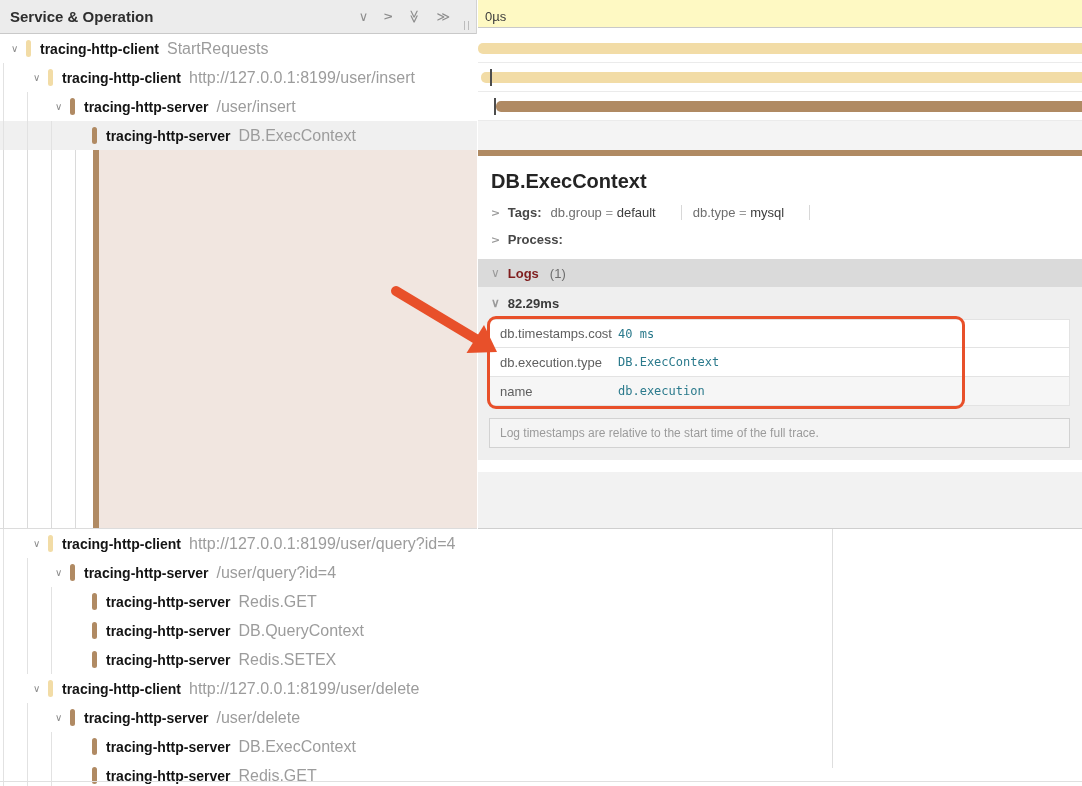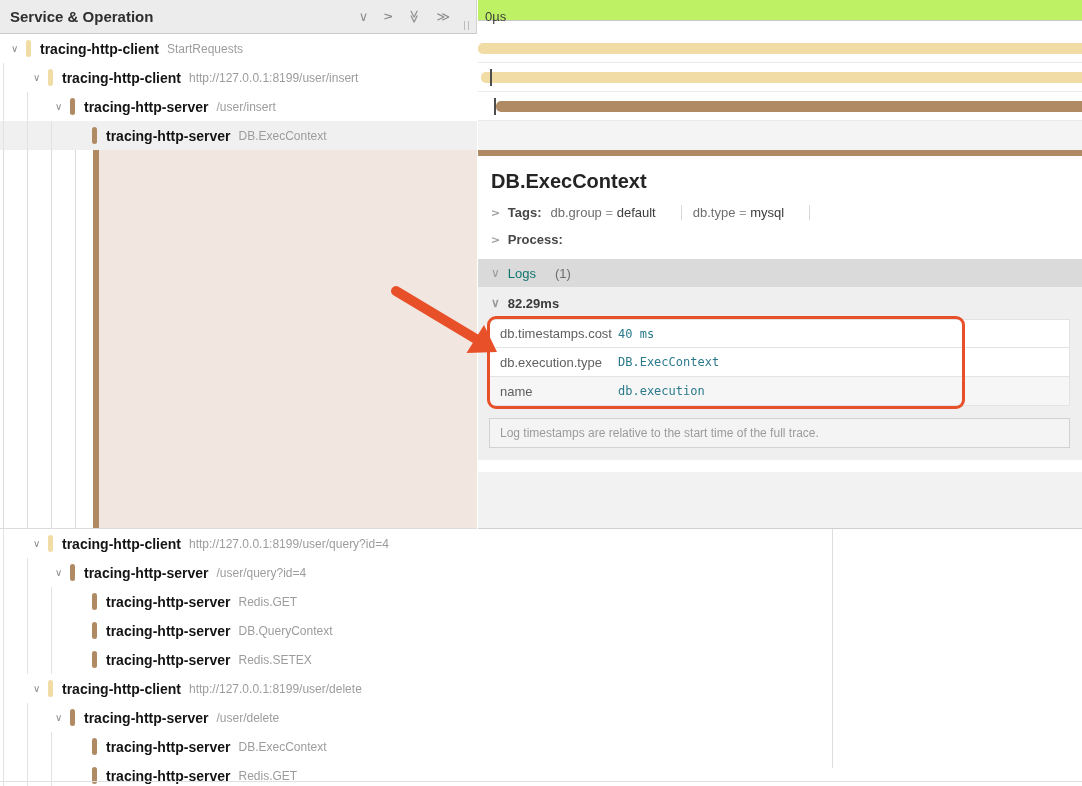--- a/index.html
+++ b/index.html
@@ -26,30 +26,30 @@
           border-left:1.5px solid #bcbcbc; border-right:1.5px solid #bcbcbc; }
 
   .tree-top    { position:absolute; top:34px;  left:0; width:477px; }
   .tree-bottom { position:absolute; top:529px; left:0; width:477px; }
   .trow { height:29px; display:flex; align-items:center; position:relative; background:#fff; cursor:pointer; }
   .trow.selected { background:#f0f0f0; }
   .t-guide { position:absolute; top:0; bottom:0; width:1px; background:#e2e2e2; }
   .t-chevron { width:16px; flex:none; color:#8c8c8c; font-size:10px; text-align:left; padding-left:1px; }
   .t-bar { width:5px; height:17px; border-radius:2.5px; flex:none; margin-right:9px; }
   .t-svc { font-size:14px; font-weight:600; color:#141414; white-space:nowrap; }
-  .t-op  { font-size:12px; color:#9c9c9c; margin-left:8px; white-space:nowrap;text-align:center; }
+  .t-op  { font-size:16px; color:#9c9c9c; margin-left:8px; white-space:nowrap;text-align:center; }
 
   .expand-left { position:absolute; top:150px; left:0; width:477px; height:379px; background:#fff; border-bottom:1px solid #dcdcdc; }
   .xl-guide { position:absolute; top:0; bottom:0; width:1px; background:#dadada; }
   .xl-bar   { position:absolute; top:0; bottom:0; left:93px; width:6px; }
   .xl-fill  { position:absolute; top:0; bottom:0; left:99px; right:0; }
 
   
   .right { position:absolute; left:478px; top:0; width:604px; height:786px; background:#fff; }
-  .tl-header { position:absolute; top:0; left:0; width:100%; height:21px; background:#bef264; border-bottom:1px solid #c9c9c9; display:flex; }
+  .tl-header { position:absolute; top:0; left:0; width:100%; height:28px; background:#fef9c3; border-bottom:1px solid #c9c9c9; display:flex; }
   .tl-cell { padding:9px 0 0 7px; font-size:13px; color:#3d3d3d; }
   .tl-cell.c0 { width:354px; }
   .tl-cell.c1 { width:250px; border-left:1px solid #cfcfcf; }
   .tl-divider { position:absolute; top:34px; left:354px; width:1px; height:734px; background:#dedede; z-index:1; }
 
   .tl-rows { position:absolute; top:34px; left:0; width:100%; z-index:2; }
   .tl-row { height:29px; position:relative; background:#fff; border-bottom:1px solid #ebebeb; cursor:pointer; }
   .tl-row.selected { background:#f4f4f4; border-bottom:none; }
   .tl-bar  { position:absolute; top:9px; height:11px; border-radius:5px 0 0 5px; right:0; }
   .tl-tick { position:absolute; top:6px; width:2px; height:17px; background:#4d4d4d; }
@@ -60,21 +60,21 @@
   .detail-title { margin:14px 0 0 13px; font-size:20px; font-weight:700; color:#242424; }
   .acc-row { margin:12px 0 0 13px; font-size:13px; color:#4a4a4a; display:flex; align-items:center; white-space:nowrap; overflow:hidden; }
   .acc-chevron { color:#9a9a9a; margin-right:8px; font-size:12px; flex:none; }
   .acc-label { font-weight:700; color:#474747; margin-right:9px; }
   .tag-item { padding-right:25px; margin-right:11px; border-right:1px solid #d8d8d8; }
   .tag-key { color:#6e6e6e; }
   .tag-eq  { color:#9a9a9a; }
   .tag-val { color:#3c3c3c; }
 
   .logs-header { margin-top:12px; height:28px; background:#dadada; display:flex; align-items:center; padding-left:13px; font-size:13px; cursor:pointer; }
-  .logs-title { font-weight:400; color:#0f766e; margin-right:19px; }
+  .logs-title { font-weight:700; color:#7f1d1d; margin-right:11px; }
   .logs-count { color:#6d6d6d; }
   .log-entry { background:#efefef; padding-bottom:12px; }
   .log-time { height:32px; display:flex; align-items:center; padding-left:13px; font-weight:700; font-size:13px; color:#3a3a3a; cursor:pointer; }
   .kv-wrap { position:relative; margin:0 12px 0 11px; }
   .kv-row { display:flex; height:29px; align-items:center; border:1px solid #e3e3e3; border-top:none; background:#fff; padding-left:10px; font-size:13px; }
   .kv-row:first-child { border-top:1px solid #e3e3e3; }
   .kv-row.alt { background:#f6f6f6; }
   .kv-key { width:118px; flex:none; color:#5f5f5f; }
   .kv-val { font-family:"DejaVu Sans Mono", monospace; font-size:12px; color:#2b7a8c; white-space:nowrap; }
   .red-box { position:absolute; left:-2px; top:-3px; width:478px; height:93px; border:3px solid #e8502a; border-radius:9px; pointer-events:none; z-index:6; }

